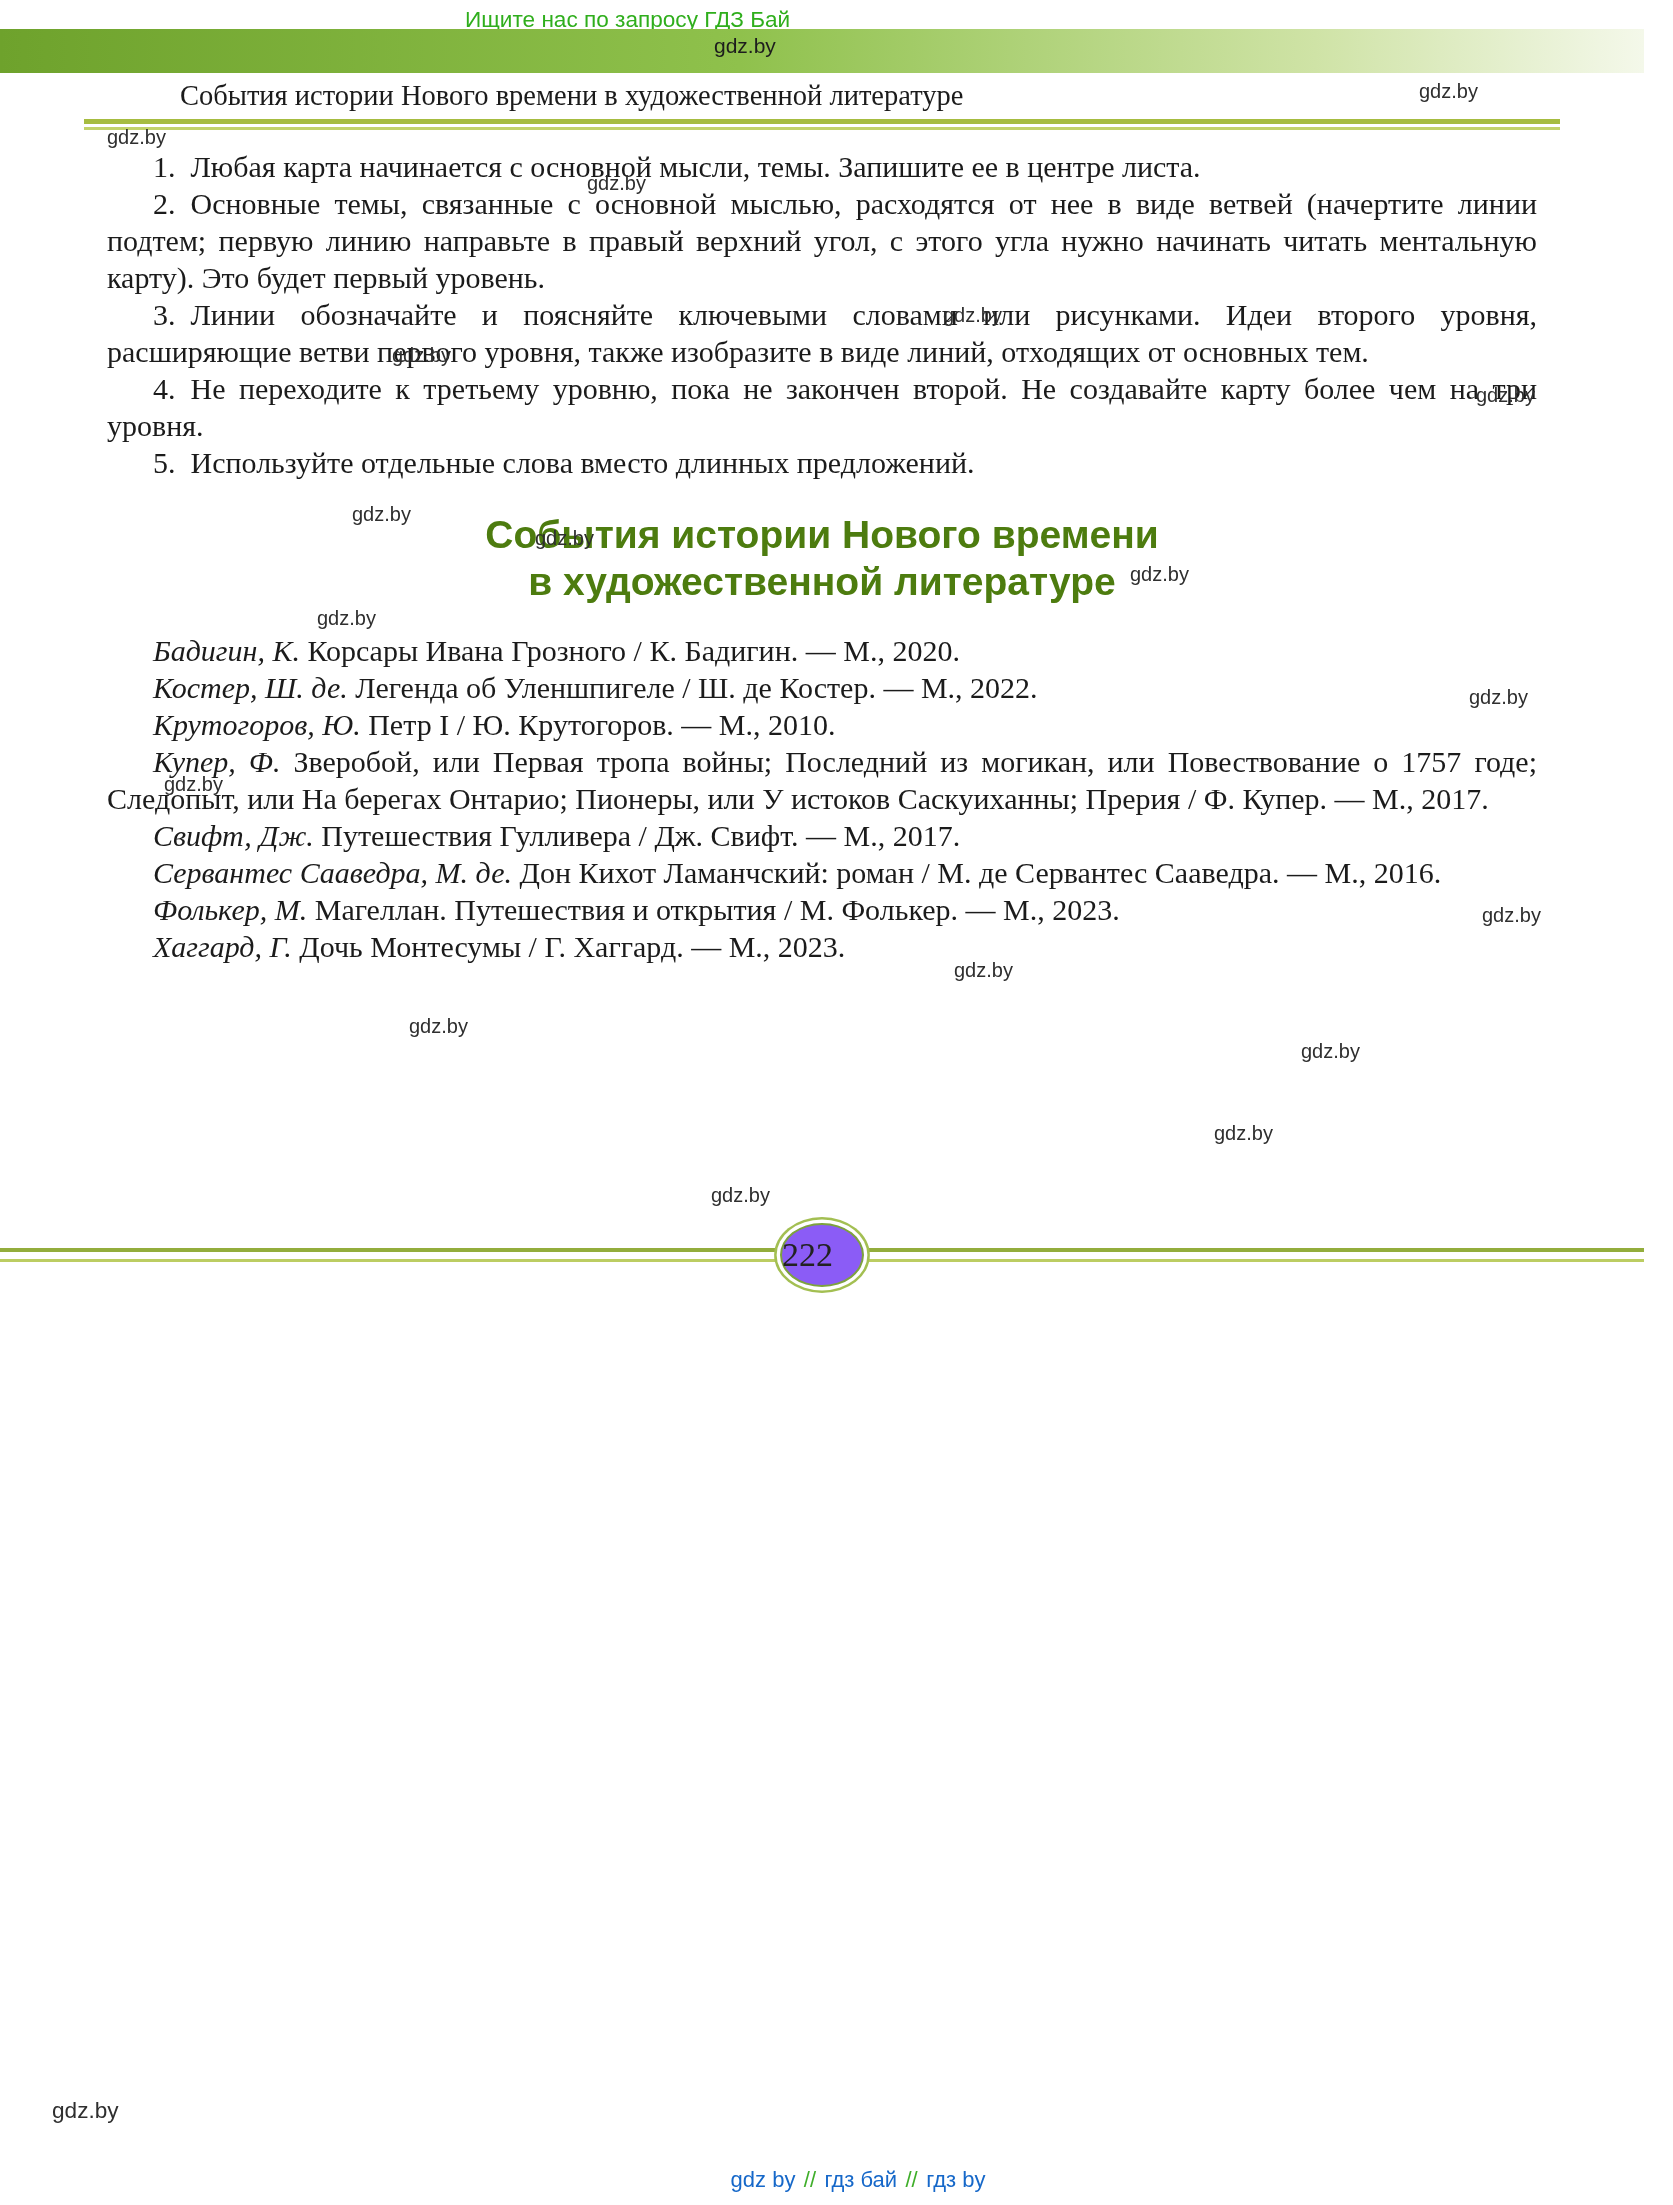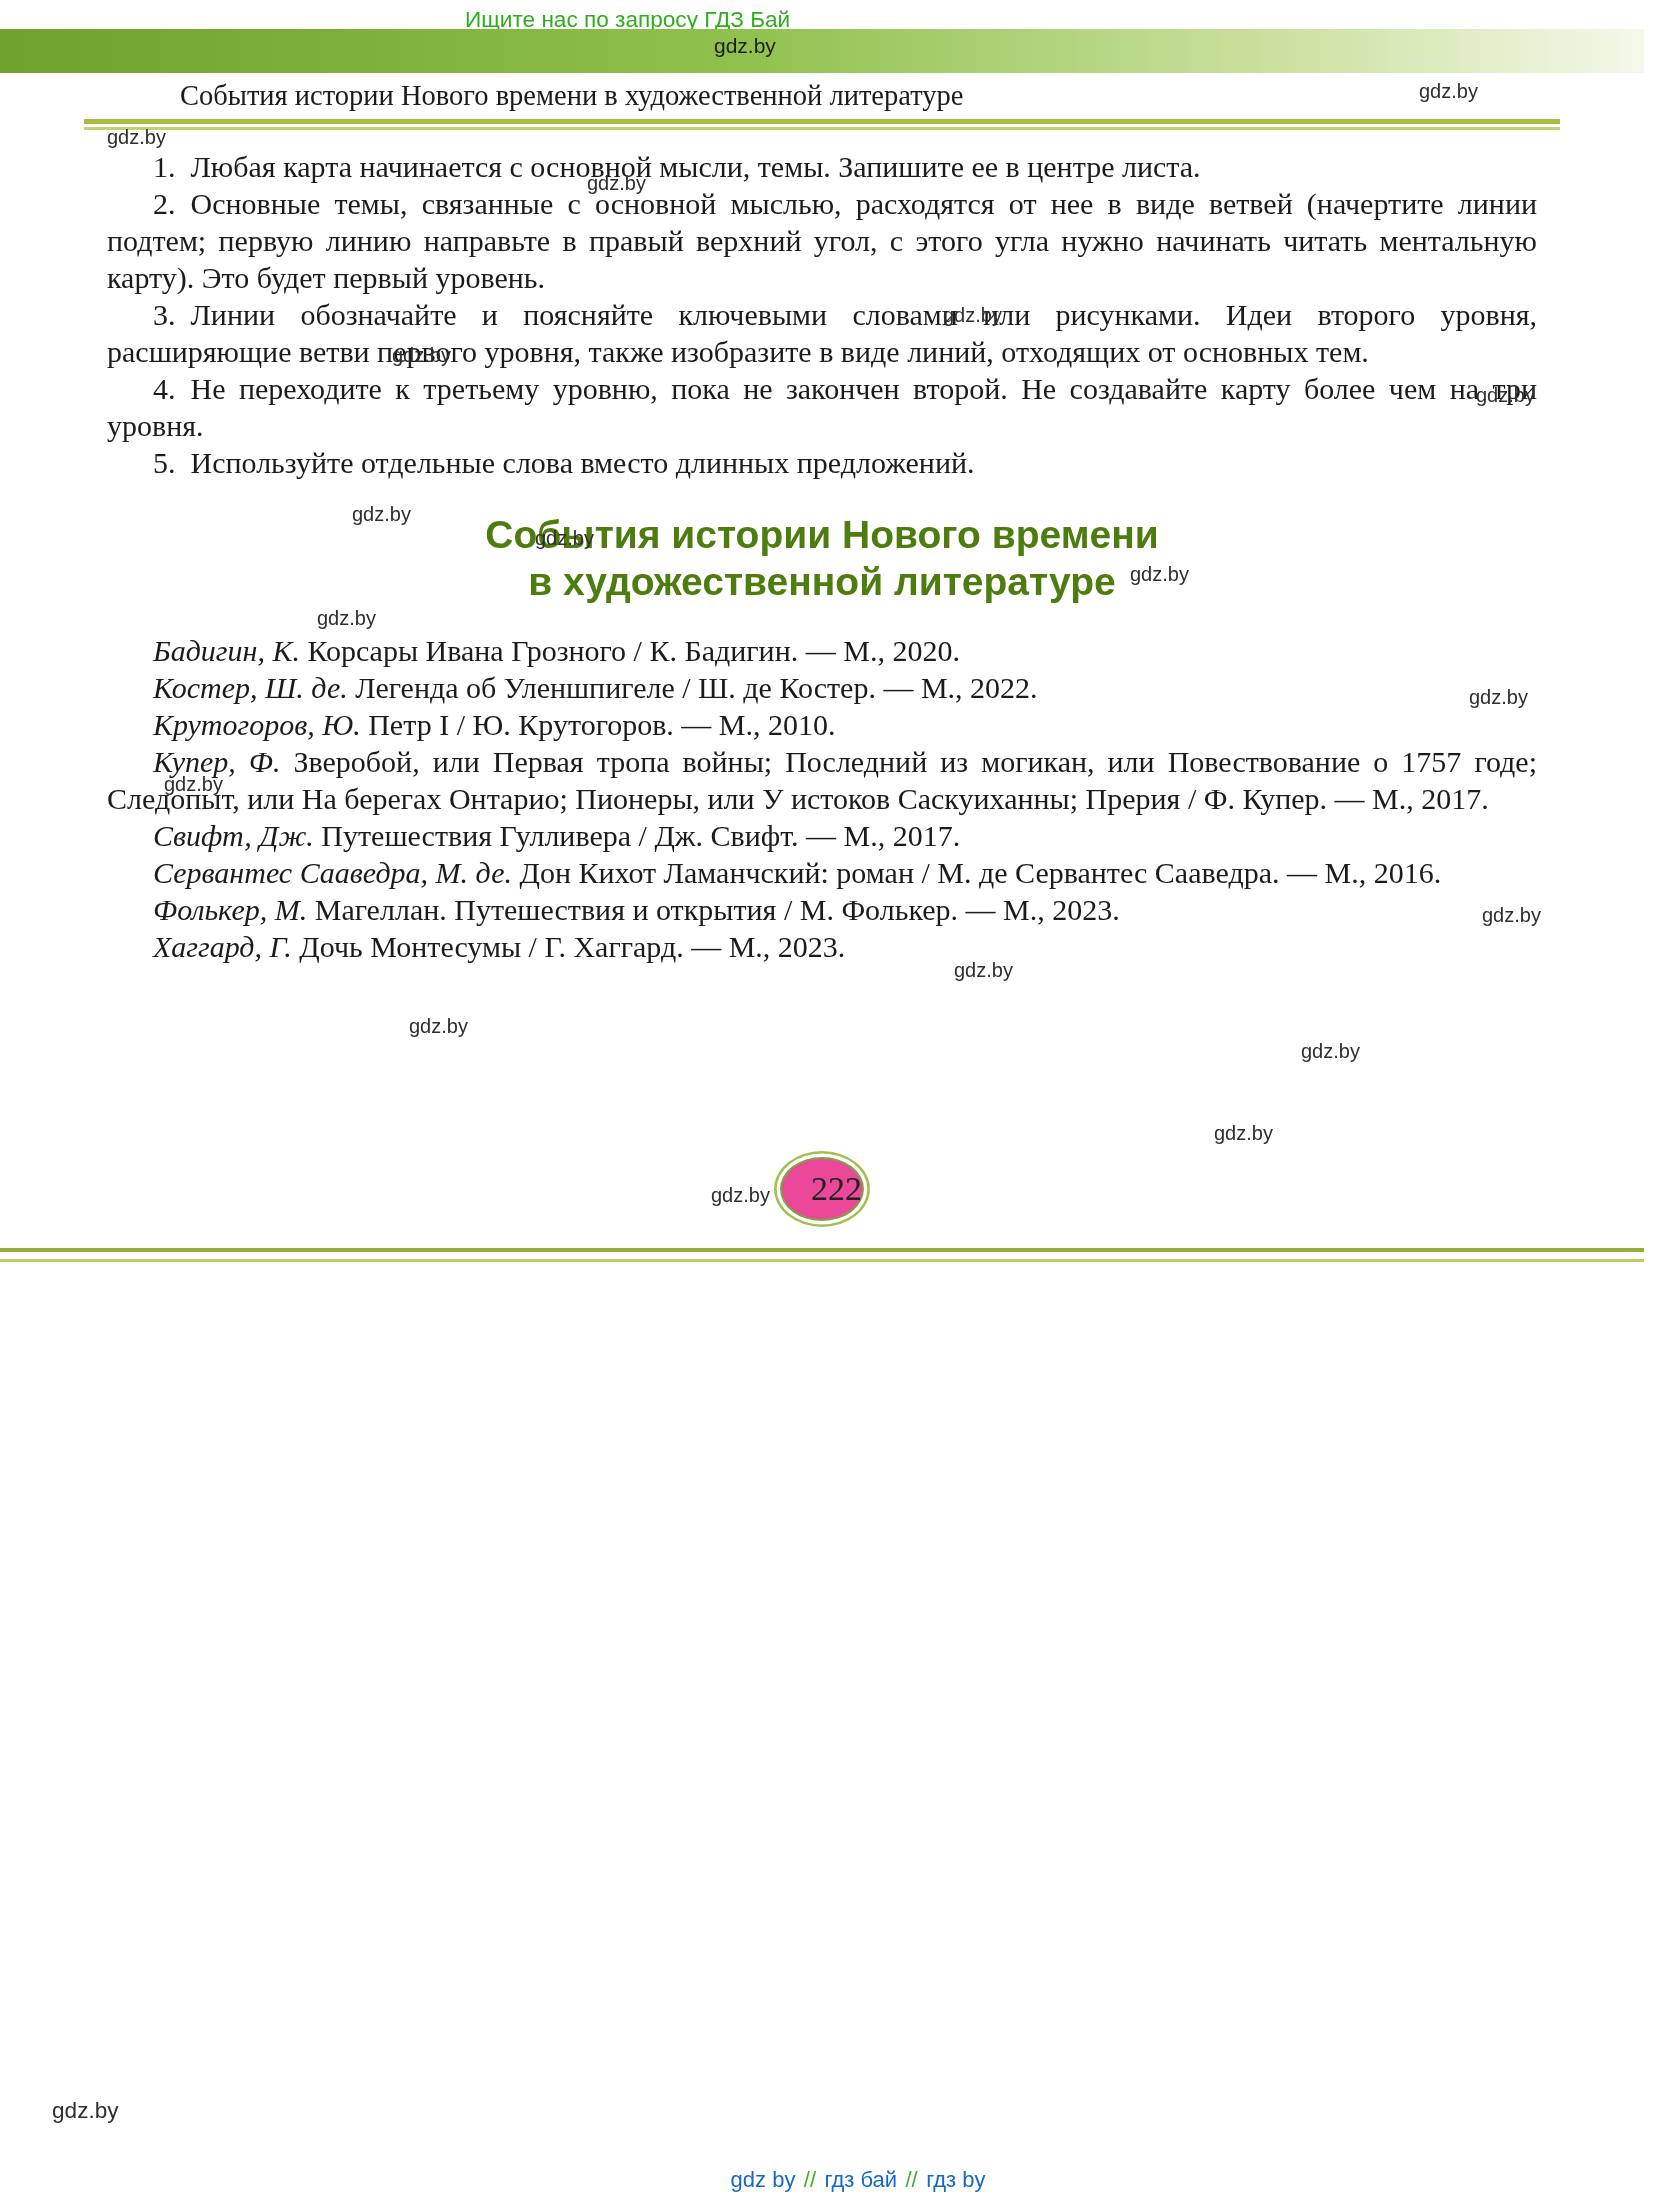--- a/index.html
+++ b/index.html
@@ -24,24 +24,24 @@
   .num{padding-right:15px;}
 
   .section-heading{font-family:"Liberation Sans","DejaVu Sans",sans-serif;font-weight:bold;
                    color:#4d7c0f;font-size:39px;line-height:47px;margin:30px 0 27px;
                    text-align:center;}
 
   .bib i{}
 
   .pgline1{position:absolute;top:1248px;left:0;width:100%;height:4.2px;background:#93ad3c;}
   .pgline2{position:absolute;top:1259px;left:0;width:100%;height:2.5px;background:#bccd62;}
-  .badge{position:absolute;top:1157px;left:50%;transform:translateX(-50%);
-         width:80px;height:60px;border:2.5px solid #7da23e;border-radius:50%;background:#ec4899;
+  .badge{position:absolute;top:1223px;left:50%;transform:translateX(-50%);
+         width:80px;height:60px;border:2.5px solid #7da23e;border-radius:50%;background:#8b5cf6;
          box-shadow:0 0 0 3.4px #fff,0 0 0 5.9px #a3bf52;
-         display:flex;align-items:center;justify-content:flex-end;
+         display:flex;align-items:center;justify-content:flex-start;
          font-size:34px;color:#222;z-index:2;}
 
   .wm{position:absolute;font-family:"Liberation Sans","DejaVu Sans",sans-serif;
       font-size:20px;color:#2f2f2f;}
   .wm.big{font-size:22.6px;}
 
   .footer{position:absolute;top:2167px;left:0;width:100%;text-align:center;
           font-family:"Liberation Sans","DejaVu Sans",sans-serif;font-size:22px;padding-left:36px;}
   .footer a{color:#1668c9;text-decoration:none;cursor:pointer;}
   .sep{color:#3fae2a;padding:0 8.4px;}

